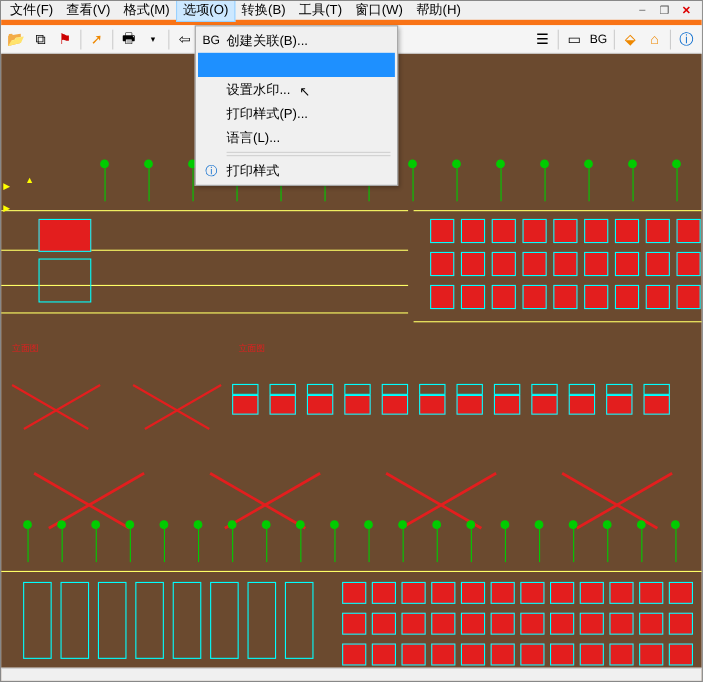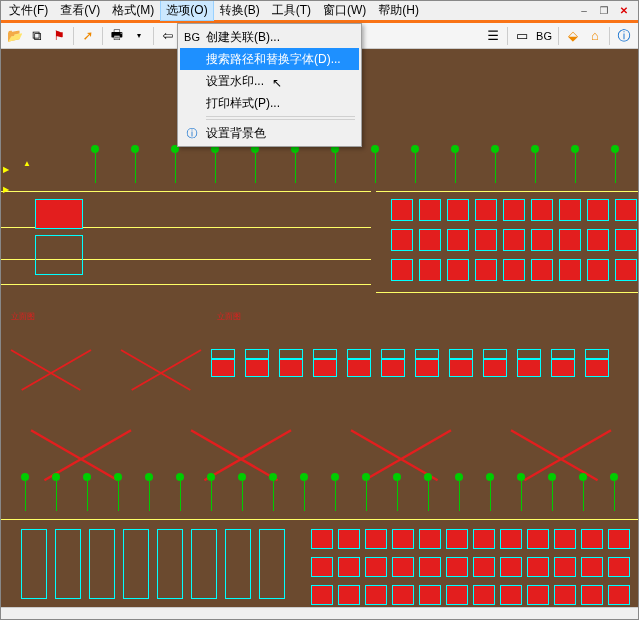--- a/index.html
+++ b/index.html
@@ -1,18 +1,18 @@
 <!DOCTYPE html>
 <html><head>
 <meta charset="utf-8">
 <style>
   * { box-sizing: border-box; margin: 0; padding: 0; }
   body { font-family: "Microsoft YaHei", SimSun, sans-serif; font-size: 12px; width: 639px; height: 620px; overflow: hidden; background: #fff; border: 1px solid #888; position: relative; }
   
-  .menubar { display: flex; align-items: center; height: 22px; background: #f0f0f0; border-bottom: 3px solid #f97316; padding: 0 2px; }
+  .menubar { display: flex; align-items: center; height: 22px; background: #f0f0f0; border-bottom: 5px solid #f97316; padding: 0 2px; }
   .menu-item { padding: 2px 6px; cursor: default; }
   .menu-item.open { background: #cce8ff; border: 1px solid #99d1ff; padding: 1px 5px; }
   .window-controls { margin-left: auto; display: flex; gap: 4px; align-items: center; padding-right: 4px; }
   .win-btn { width: 16px; height: 14px; display: flex; align-items: center; justify-content: center; color: #555; font-size: 10px; }
   .win-btn.close { color: #d00; font-weight: bold; }
   
   .toolbar { display: flex; align-items: center; height: 26px; background: #f5f5f5; border-bottom: 1px solid #ccc; padding: 0 4px; gap: 2px; }
   .tool-btn { width: 20px; height: 20px; display: flex; align-items: center; justify-content: center; font-size: 13px; }
   .tool-sep { width: 1px; height: 18px; background: #ccc; margin: 0 2px; }
   .tool-bg-label { font-size: 11px; padding: 0 2px; }
@@ -85,34 +85,36 @@
   <div class="tool-sep"></div>
   <div class="tool-btn" style="color:#06c">ⓘ</div>
 </div>
 
 <div class="dropdown">
   <div class="dd-item">
     <span class="dd-icon">BG</span>
     <span>创建关联(B)...</span>
   </div>
   <div class="dd-item highlight">
-    <span>搜索路径和替换字体(D)...</span>
     <span class="cursor-arrow">↖</span>
   </div>
   <div class="dd-item">
     <span>设置水印...</span>
   </div>
   <div class="dd-item">
     <span>打印样式(P)...</span>
+  </div>
+  <div class="dd-item">
+    <span>语言(L)...</span>
   </div>
   <div class="dd-sep"></div>
   <div class="dd-sep"></div>
   <div class="dd-item">
     <span class="dd-icon" style="color:#06c">ⓘ</span>
-    <span>设置背景色</span>
+    <span>打印样式</span>
   </div>
 </div>
 
 <div class="canvas">
 
   <div class="hline" style="top:142px; left:0; width:370px"></div>
   <div class="hline" style="top:178px; left:0; width:370px"></div>
   <div class="hline" style="top:210px; left:0; width:370px"></div>
   <div class="hline" style="top:235px; left:0; width:370px"></div>
 

